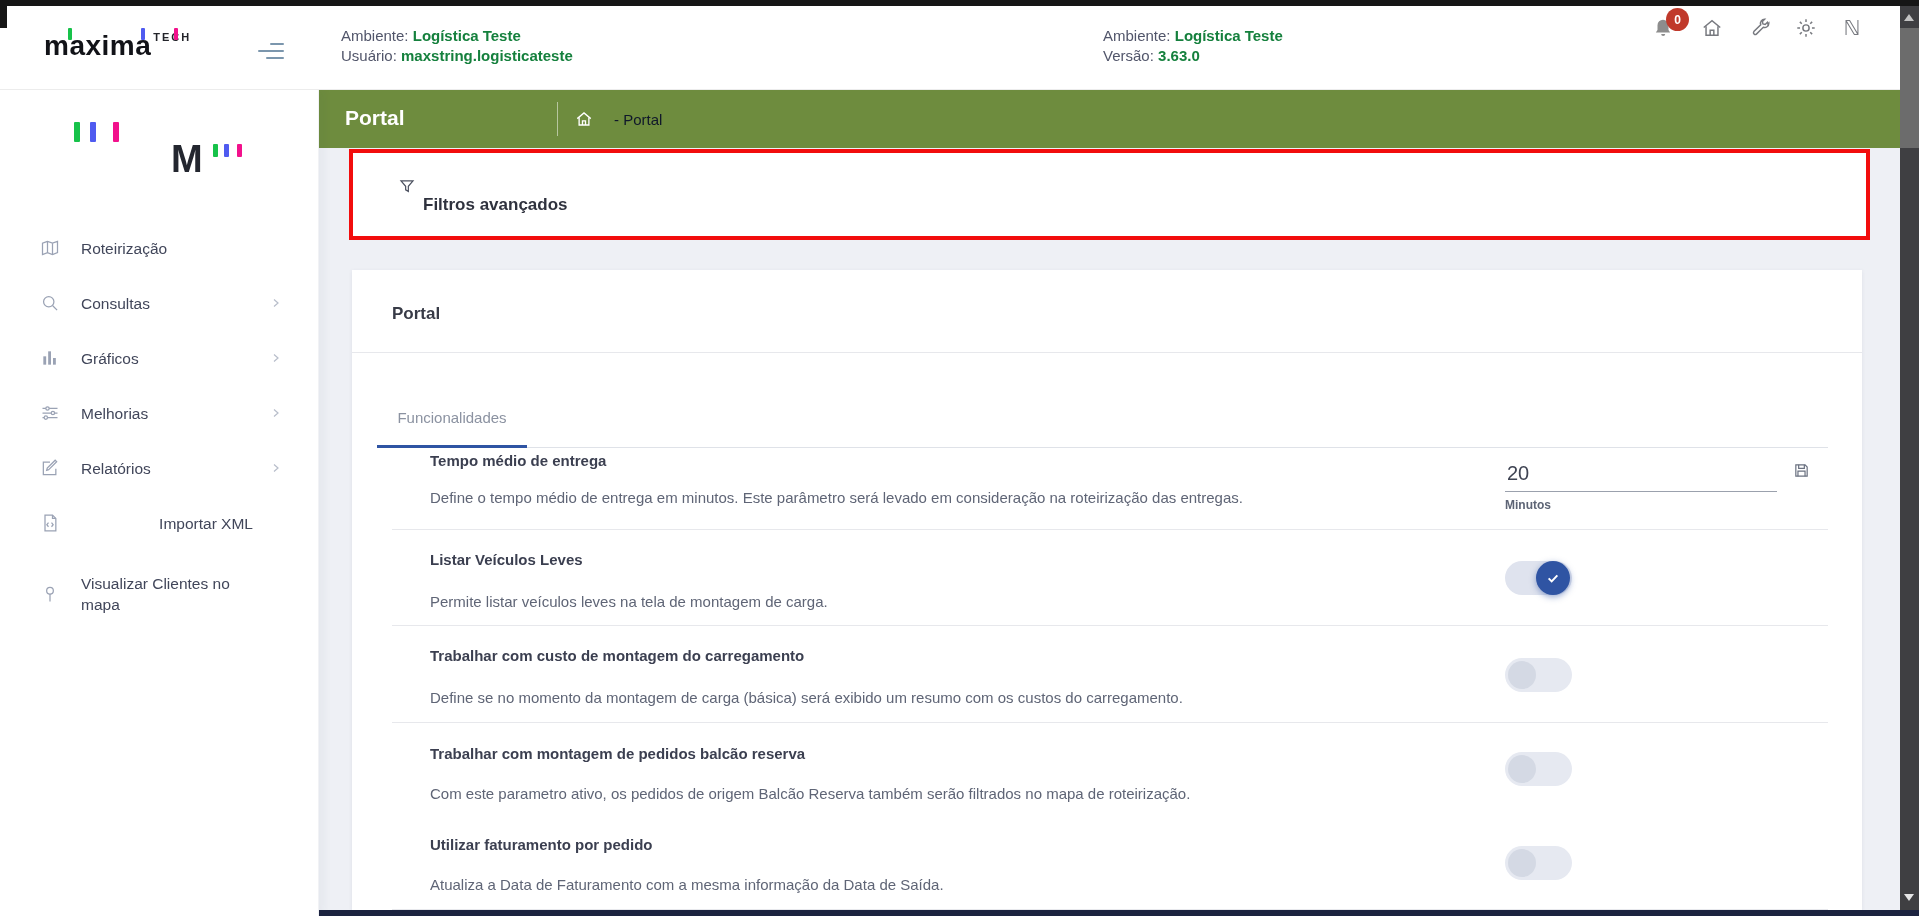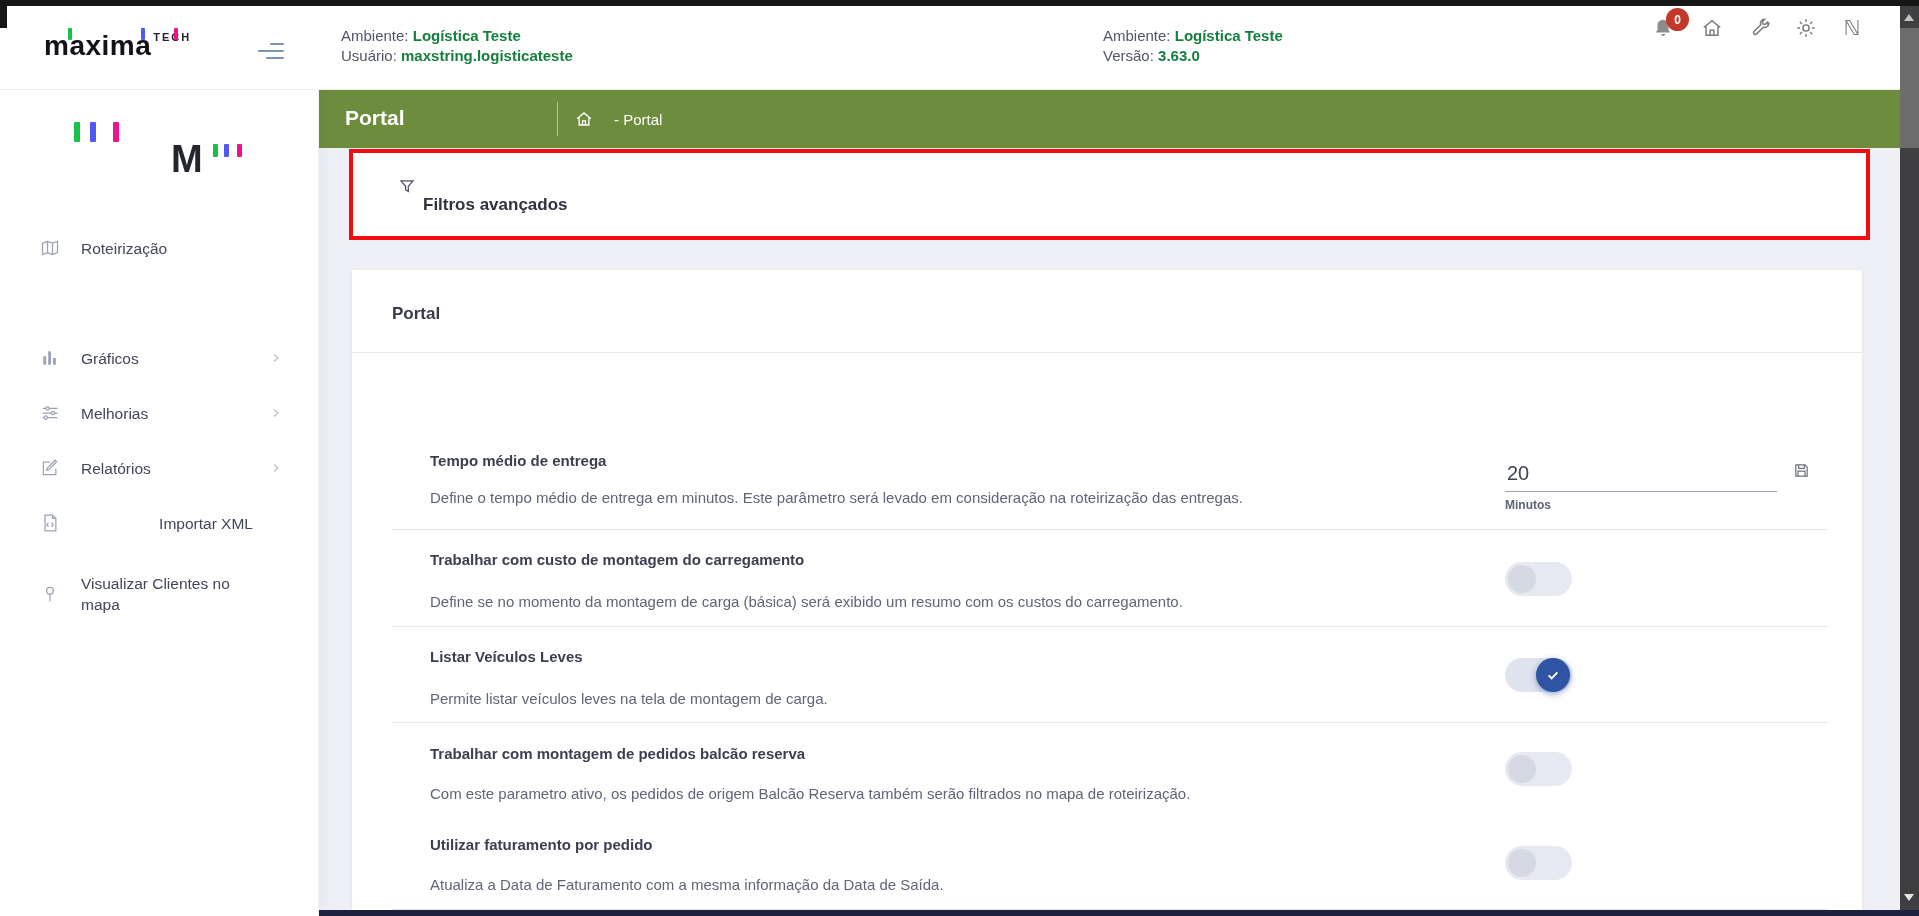--- a/index.html
+++ b/index.html
@@ -72,21 +72,21 @@
   .nav-chev{position:absolute;left:270px;width:12px;height:12px;color:#b7bdca;}
   .nav-chev svg{width:12px;height:12px;display:block;}
 
   
   #main{left:319px;top:90px;width:1581px;height:826px;background:var(--bg);z-index:5;}
   #greenbar{left:0;top:0;width:1581px;height:58px;background:var(--green);}
   #greenbar .title{position:absolute;left:26px;top:16px;font-size:21px;font-weight:700;color:#fff;}
   #greenbar .vline{position:absolute;left:238px;top:12px;width:1px;height:34px;background:rgba(255,255,255,.5);}
   #greenbar .bhome{position:absolute;left:256px;top:20px;width:18px;height:18px;color:#fff;cursor:pointer;}
   #greenbar .bhome svg{width:18px;height:18px;display:block;}
-  #greenbar .crumb{position:absolute;left:295px;top:21px;font-size:15px;color:#ffffff;}
+  #greenbar .crumb{position:absolute;left:295px;top:21px;font-size:15px;color:#0f172a;}
 
   #filters-box{left:30px;top:59px;width:1521px;height:91px;background:#fff;border:4px solid var(--red);cursor:pointer;}
   #filters-box .funnel{position:absolute;left:45px;top:24px;width:18px;height:19px;color:#4c5160;}
   #filters-box .funnel svg{width:18px;height:19px;display:block;}
   #filters-box .flabel{position:absolute;left:70px;top:42px;font-size:17px;font-weight:700;color:#2f323e;}
 
   #card{left:33px;top:180px;width:1510px;height:640px;background:#fff;box-shadow:0 1px 4px rgba(40,50,80,.08);}
   #card .cardtitle{position:absolute;left:40px;top:34px;font-size:17px;font-weight:700;color:#383b47;}
   #card .cardrule{position:absolute;left:0;top:82px;width:1510px;height:1px;background:var(--divider);}
   #tabs{position:absolute;left:25px;top:120px;width:1451px;height:58px;border-bottom:1px solid #dfe2e8;}
@@ -198,20 +198,34 @@
   <div class="nav-item" style="top:136px;">
     <span class="nav-icon">
       <svg viewBox="0 0 24 24" fill="none" stroke="currentColor" stroke-width="1.5">
           <path d="M9 4 3 6.2v13.6l6-2.2 6 2.2 6-2.2V4l-6 2.2L9 4z"></path>
           <path d="M9 4v13.6M15 6.2v13.6"></path>
         </svg>
     </span>
     <span class="nav-label">Roteirização</span>
   </div>
 
+  <div class="nav-item" style="top:191px;">
+    <span class="nav-icon">
+      <svg viewBox="0 0 24 24" fill="none" stroke="currentColor" stroke-width="1.5">
+          <circle cx="10.5" cy="10.5" r="6.2"></circle>
+          <path d="m15.3 15.3 5.2 5.2"></path>
+        </svg>
+    </span>
+    <span class="nav-label">Consultas</span>
+    <span class="nav-chev">
+      <svg viewBox="0 0 24 24" fill="none" stroke="currentColor" stroke-width="2.4">
+          <path d="m8 5 8 7-8 7"></path>
+        </svg>
+    </span>
+  </div>
 
   <div class="nav-item" style="top:246px;">
     <span class="nav-icon">
       <svg viewBox="0 0 24 24" fill="currentColor">
           <rect x="4" y="10" width="3.4" height="10"></rect>
           <rect x="9.8" y="4" width="3.4" height="16"></rect>
           <rect x="15.6" y="12" width="3.4" height="8"></rect>
         </svg>
     </span>
     <span class="nav-label">Gráficos</span>
@@ -298,62 +312,65 @@
           <path d="M4 4.5h16l-6.2 7.2v6.8l-3.6-2v-4.8z"></path>
         </svg>
     </span>
     <span class="flabel">Filtros avançados</span>
   </div>
 
   <div id="card" class="abs">
     <div class="cardtitle">Portal</div>
     <div class="cardrule"></div>
 
+    <div id="tabs">
+      <div class="tab active">Funcionalidades</div>
+    </div>
 
     <div id="rows">
 
       <div class="row" style="height:82px;">
         <div class="rtitle" style="top:4px;">Tempo médio de entrega</div>
         <div class="rdesc" style="top:41px;">Define o tempo médio de entrega em minutos. Este parâmetro será levado em consideração na roteirização das entregas.</div>
         <div id="inputwrap">
           <input type="text" value="20" style="">
           <span class="unit">Minutos</span>
         </div>
         <span id="savebtn">
           <svg viewBox="0 0 24 24" fill="none" stroke="currentColor" stroke-width="1.7">
               <path d="M4 4h13l3 3v13H4z"></path>
               <path d="M8 4v5h8V4"></path>
               <path d="M7 20v-7h10v7"></path>
             </svg>
         </span>
         <div class="rline"></div>
       </div>
 
-      <div class="row" style="height:97px;">
-        <div class="rtitle" style="top:21px;">Trabalhar com custo de montagem do carregamento</div>
-        <div class="rdesc" style="top:63px;">Define se no momento da montagem de carga (básica) será exibido um resumo com os custos do carregamento.</div>
-        <div class="toggle">
-            <div class="knob"></div>
-          </div>
-        <div class="rline"></div>
-      </div>
-
       <div class="row" style="height:96px;">
         <div class="rtitle" style="top:21px;">Listar Veículos Leves</div>
         <div class="rdesc" style="top:63px;">Permite listar veículos leves na tela de montagem de carga.</div>
         <div class="toggle on">
           <div class="knob">
             <svg viewBox="0 0 24 24" fill="none" stroke="#fff" stroke-width="3">
                 <path d="m5.5 12.5 4.5 4.5 8.5-9"></path>
               </svg>
           </div>
         </div>
         <div class="rline"></div>
       </div>
 
+      <div class="row" style="height:97px;">
+        <div class="rtitle" style="top:21px;">Trabalhar com custo de montagem do carregamento</div>
+        <div class="rdesc" style="top:63px;">Define se no momento da montagem de carga (básica) será exibido um resumo com os custos do carregamento.</div>
+        <div class="toggle">
+            <div class="knob"></div>
+          </div>
+        <div class="rline"></div>
+      </div>
+
       <div class="row" style="height:92px;">
         <div class="rtitle" style="top:22px;">Trabalhar com montagem de pedidos balcão reserva</div>
         <div class="rdesc" style="top:62px;">Com este parametro ativo, os pedidos de origem Balcão Reserva também serão filtrados no mapa de roteirização.</div>
         <div class="toggle">
             <div class="knob"></div>
           </div>
       </div>
 
       <div class="row" style="height:95px;">
         <div class="rtitle" style="top:21px;">Utilizar faturamento por pedido</div>

